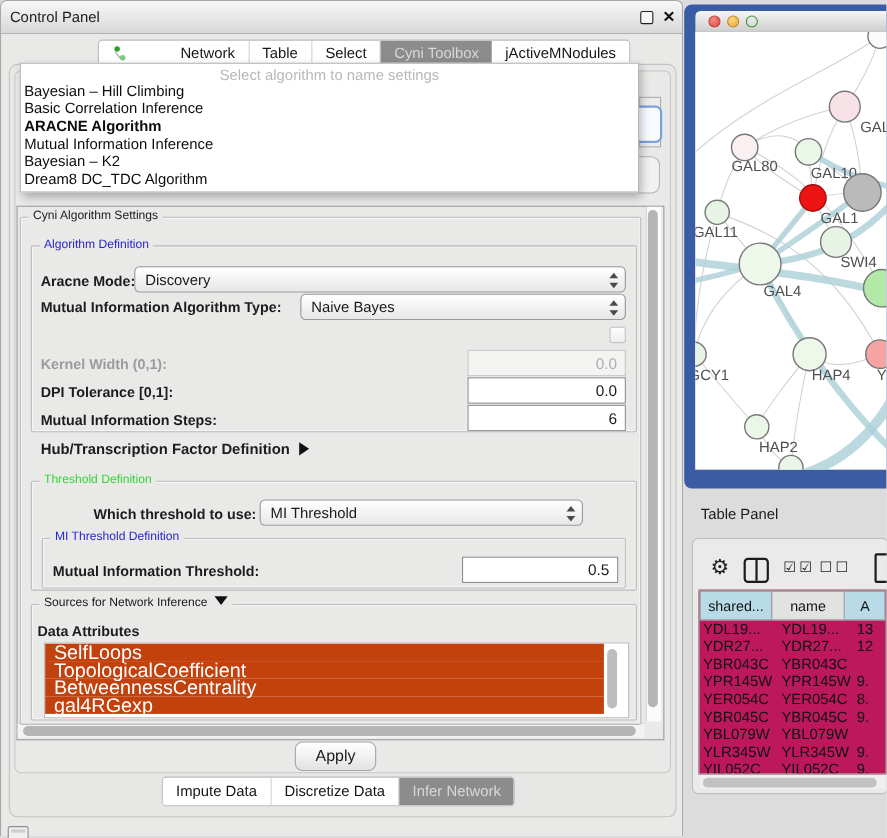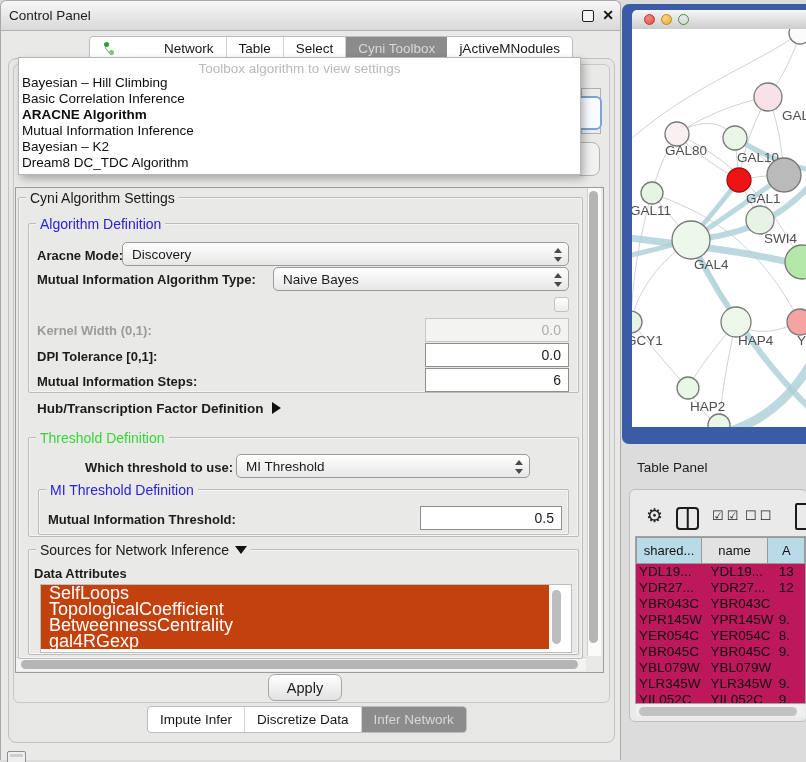--- a/index.html
+++ b/index.html
@@ -49,21 +49,21 @@
 
   
   #scrollpane{left:14px;top:186px;width:587px;height:484px;background:#e9e9e8;border:1px solid #9c9c9c;}
   #sp-vtrack{left:586px;top:187px;width:13px;height:468px;background:#fbfbfb;border-left:1px solid #cfcfcf;}
   #sp-vthumb{left:588px;top:190px;width:9px;height:452px;background:#b5b5b5;border-radius:5px;}
   #sp-htrack{left:15px;top:656px;width:570px;height:13px;background:#f3f3f3;border-top:1px solid #d5d5d5;}
   #sp-hthumb{left:20px;top:659px;width:557px;height:9px;background:#b5b5b5;border-radius:5px;}
 
   
   .group{position:absolute;border:1px solid #bcbcbc;border-radius:2px;box-shadow:inset 0 0 0 1px #f4f4f2;}
-  .group-label{position:absolute;top:-8px;left:7px;background:#e9e9e8;padding:0 4px;font-size:14px;white-space:nowrap;}
+  .group-label{position:absolute;top:-8px;left:7px;background:#e9e9e8;padding:0 4px;font-size:11px;white-space:nowrap;}
   .t-blue{color:#2a22d4;}
   .t-green{color:#37d437;}
 
   .flabel{position:absolute;font-size:13px;font-weight:bold;color:#1c1c1c;white-space:nowrap;}
   .flabel.disabled{color:#9b9b9b;}
 
   .combo{position:absolute;height:24px;border:1px solid #9a9a9a;border-radius:5px;
          background:linear-gradient(#ffffff,#e7e7e7);display:flex;align-items:center;
          padding:0 22px 0 9px;font-size:13.5px;box-sizing:border-box;}
   .combo .arrows{position:absolute;right:7px;top:4px;width:8px;height:16px;}
@@ -169,21 +169,21 @@
     </div>
 
   <div class="abs" id="panel-a"></div>
   <div class="abs" id="panel-b"></div>
 
   <div class="abs" id="frag-box"></div>
   <div class="abs" id="frag-combo"></div>
   <div class="abs" id="frag-field"></div>
 
   <div class="abs" id="algo-popup">
-    <div id="algo-popup-header">Toolbox algorithm to view settings</div>
+    <div id="algo-popup-header">Select algorithm to name settings</div>
     <div>
         <div class="popup-item">Bayesian – Hill Climbing</div>
         <div class="popup-item">Basic Correlation Inference</div>
         <div class="popup-item bold">ARACNE Algorithm</div>
         <div class="popup-item">Mutual Information Inference</div>
         <div class="popup-item">Bayesian – K2</div>
         <div class="popup-item">Dream8 DC_TDC Algorithm</div>
       </div>
   </div>
 
@@ -255,21 +255,21 @@
       <div class="attr-item">gal4RGexp</div>
     </div>
   <div class="abs" id="attr-vthumb"></div>
 
   <div class="abs" id="apply-btn">
     <span>Apply</span>
   </div>
 
   <div class="abs" id="bottom-tabs">
       <div class="tab">
-        <span>Impute Infer</span>
+        <span>Impute Data</span>
       </div>
       <div class="tab">
         <span>Discretize Data</span>
       </div>
       <div class="tab selected">
         <span>Infer Network</span>
       </div>
     </div>
 </div>
 

